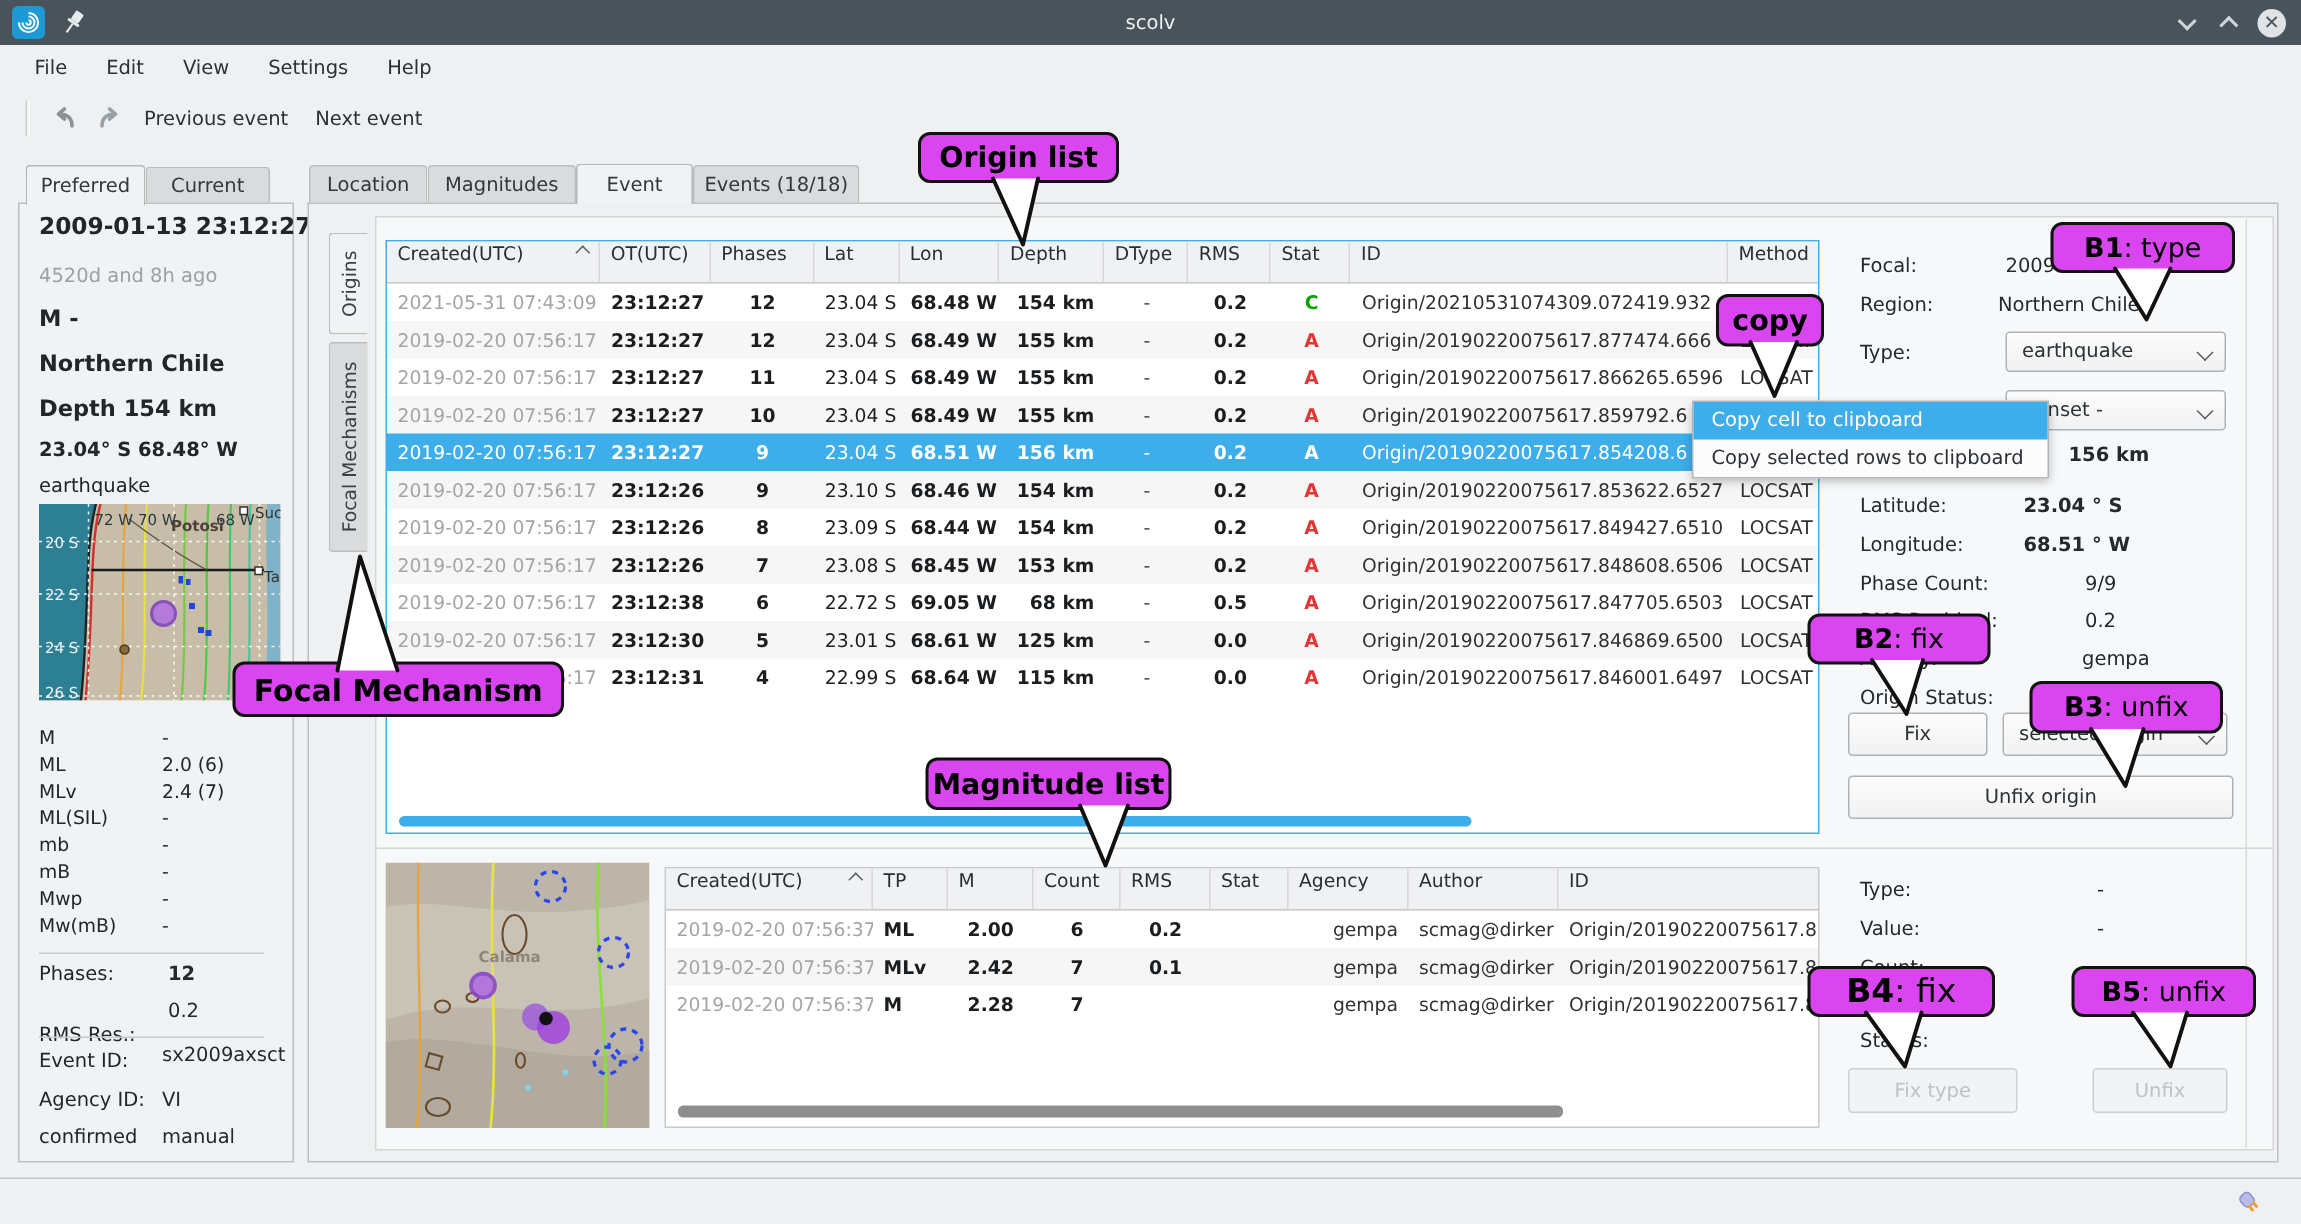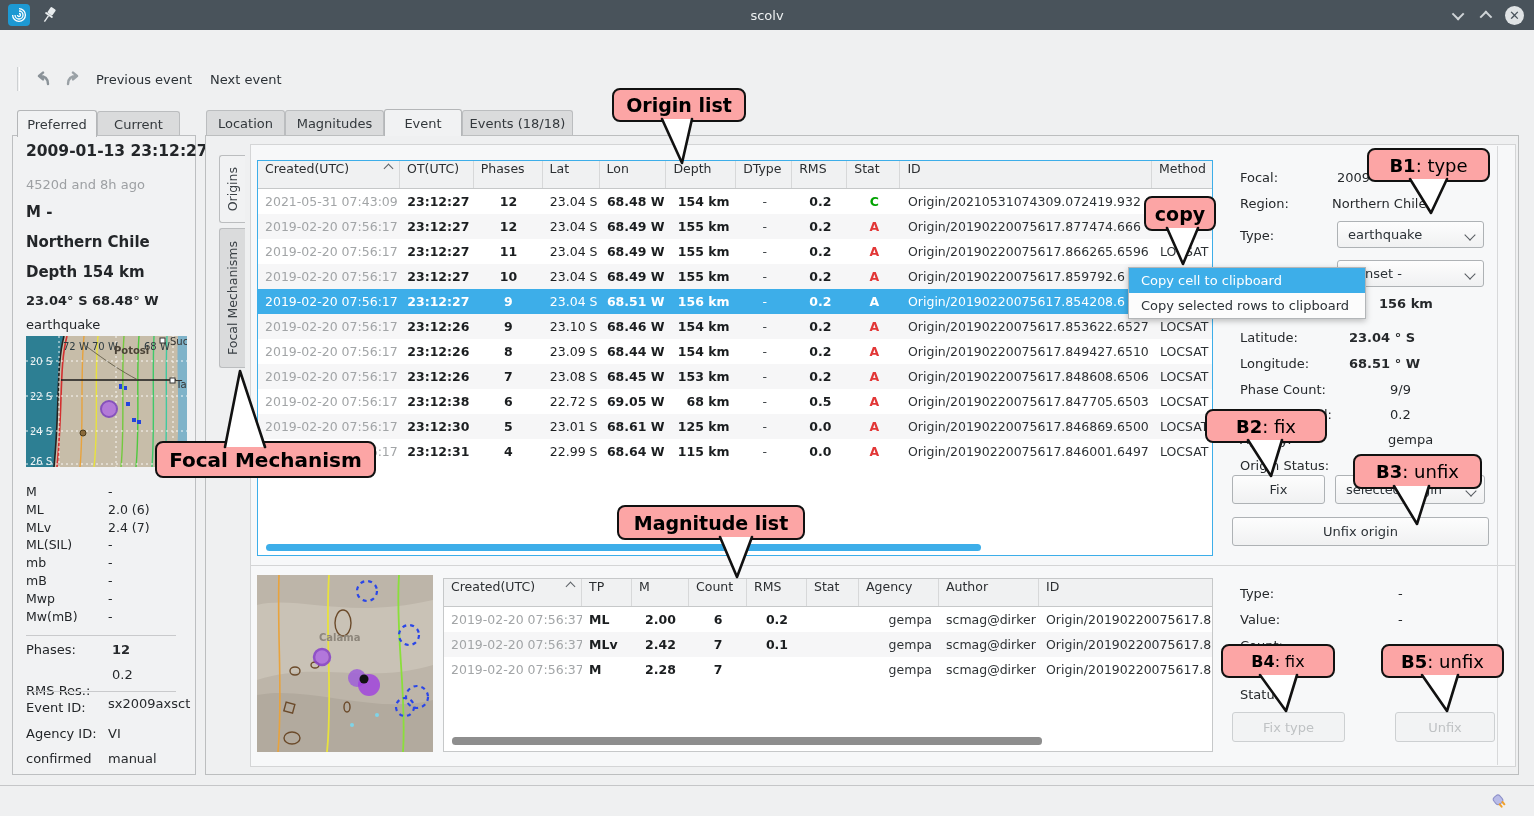--- a/index.html
+++ b/index.html
@@ -112,21 +112,21 @@
   .combo .cchev { position:absolute; right:9px; top:9px; width:8px; height:8px;
                   border-left:1.6px solid #565b60; border-bottom:1.6px solid #565b60; transform:rotate(-45deg); }
 
   
   .ctxmenu { position:absolute; left:1128px; top:267px; width:238px; background:#fcfcfc;
              border:1px solid #b3b6b8; box-shadow:0 2px 6px rgba(0,0,0,.25); z-index:40; }
   .ctxmenu .mi { height:25px; display:flex; align-items:center; padding:0 12px; font-size:13px; color:#2b3136; }
   .ctxmenu .mi.hl { background:#3daee9; color:#fff; }
 
   
-  .callout { position:absolute; background:#fca5a5; border:2.5px solid #111; border-radius:8px;
+  .callout { position:absolute; background:#d946ef; border:2.5px solid #111; border-radius:8px;
              display:flex; align-items:center; justify-content:center; z-index:50;
              font-weight:bold; color:#000; white-space:nowrap;text-align:right; }
   .callout .norm { font-weight:normal; }
   .callout svg { position:absolute; overflow:visible; }
   .tail { fill:#fff; stroke:#111; stroke-width:2.6; stroke-linejoin:round; stroke-linecap:round; }
 
   .statusbar { position:absolute; left:0; top:785px; width:100%; height:31px; background:#eff0f1;
                border-top:1px solid #c5c6c8; }
 </style>
 </head>
@@ -152,20 +152,27 @@
         <rect x="8.3" y="11" width="1.4" height="7"></rect>
       </g>
     </svg>
     <div class="winbtns">
       <span class="chev down"></span>
       <span class="chev up"></span>
       <span class="closebtn">✕</span>
     </div>
   </div>
 
+  <div class="menubar">
+    <span class="mitem">File</span>
+    <span class="mitem">Edit</span>
+    <span class="mitem">View</span>
+    <span class="mitem">Settings</span>
+    <span class="mitem">Help</span>
+  </div>
 
   <div class="toolbar">
     <div class="tb-handle"></div>
     <div class="tb-icon">
       <svg width="20" height="16" viewBox="0 0 20 16">
           <path d="M15 13 C15 7 11 5 6 5 M6 5 l4 -3.4 M6 5 l4 3.4" fill="none" stroke="#8a9298" stroke-width="2.4" stroke-linecap="round" stroke-linejoin="round"></path>
         </svg>
     </div>
     <div class="tb-icon">
       <svg width="20" height="16" viewBox="0 0 20 16">
@@ -635,21 +642,21 @@
   <div class="lbl" style="left:1240px; top:586px;">Type:</div>
   <div class="lbl" style="left:1398px; top:586px;">-</div>
   <div class="lbl" style="left:1240px; top:612px;">Value:</div>
   <div class="lbl" style="left:1398px; top:612px;">-</div>
   <div class="lbl" style="left:1240px; top:638px;">Count:</div>
   <div class="lbl" style="left:1398px; top:638px;">-</div>
   <div class="lbl" style="left:1240px; top:687px;">Status:</div>
   <div class="btn disabled" style="left:1232px; top:712px; width:113px; height:30px;">
       <span>Fix type</span>
     </div>
-  <div class="btn disabled" style="left:1395px; top:712px; width:100px; height:30px;">
+  <div class="btn disabled" style="left:1395px; top:712px; width:90px; height:30px;">
       <span>Unfix</span>
     </div>
 
   <div class="ctxmenu">
     <div class="mi hl">Copy cell to clipboard</div>
     <div class="mi">Copy selected rows to clipboard</div>
   </div>
 
   <div class="statusbar">
     <svg class="abs" style="left:1490px; top:6px;" width="19" height="19" viewBox="0 0 19 19">
@@ -683,21 +690,21 @@
       </svg>
   </div>
 
   <div class="callout" style="left:155px; top:441px; width:221px; height:37px; font-size:20px;">
     <span>Focal Mechanism</span>
     <svg style="left:64px; top:-74px;" width="48" height="78">
         <path class="tail" d="M4 78 L19 2 L44 78"></path>
       </svg>
   </div>
 
-  <div class="callout" style="left:617px; top:505px; width:188px; height:35px; font-size:19px;">
+  <div class="callout" style="left:617px; top:505px; width:164px; height:35px; font-size:19px;">
     <span>Magnitude list</span>
     <svg style="left:98px; top:30px;" width="40" height="42">
         <path class="tail" d="M3 0 L20 40 L35 0"></path>
       </svg>
   </div>
 
   <div class="callout" style="left:1205px; top:409px; width:122px; height:34px; font-size:18px;">
     <span>B2</span>
       <span class="norm">: fix</span>
     <svg style="left:38px; top:29px;" width="40" height="38">
@@ -706,21 +713,21 @@
   </div>
 
   <div class="callout" style="left:1353px; top:454px; width:129px; height:35px; font-size:18px;">
     <span>B3</span>
       <span class="norm">: unfix</span>
     <svg style="left:36px; top:30px;" width="42" height="40">
         <path class="tail" d="M3 0 L26 38 L38 0"></path>
       </svg>
   </div>
 
-  <div class="callout" style="left:1205px; top:644px; width:114px; height:34px; font-size:16px;margin-left:16px;">
+  <div class="callout" style="left:1205px; top:644px; width:125px; height:34px; font-size:22px;">
     <span>B4</span>
       <span class="norm">: fix</span>
     <svg style="left:34px; top:29px;" width="44" height="38">
         <path class="tail" d="M3 0 L29 36 L40 0"></path>
       </svg>
   </div>
 
   <div class="callout" style="left:1381px; top:644px; width:123px; height:34px; font-size:18px;">
     <span>B5</span>
       <span class="norm">: unfix</span>

